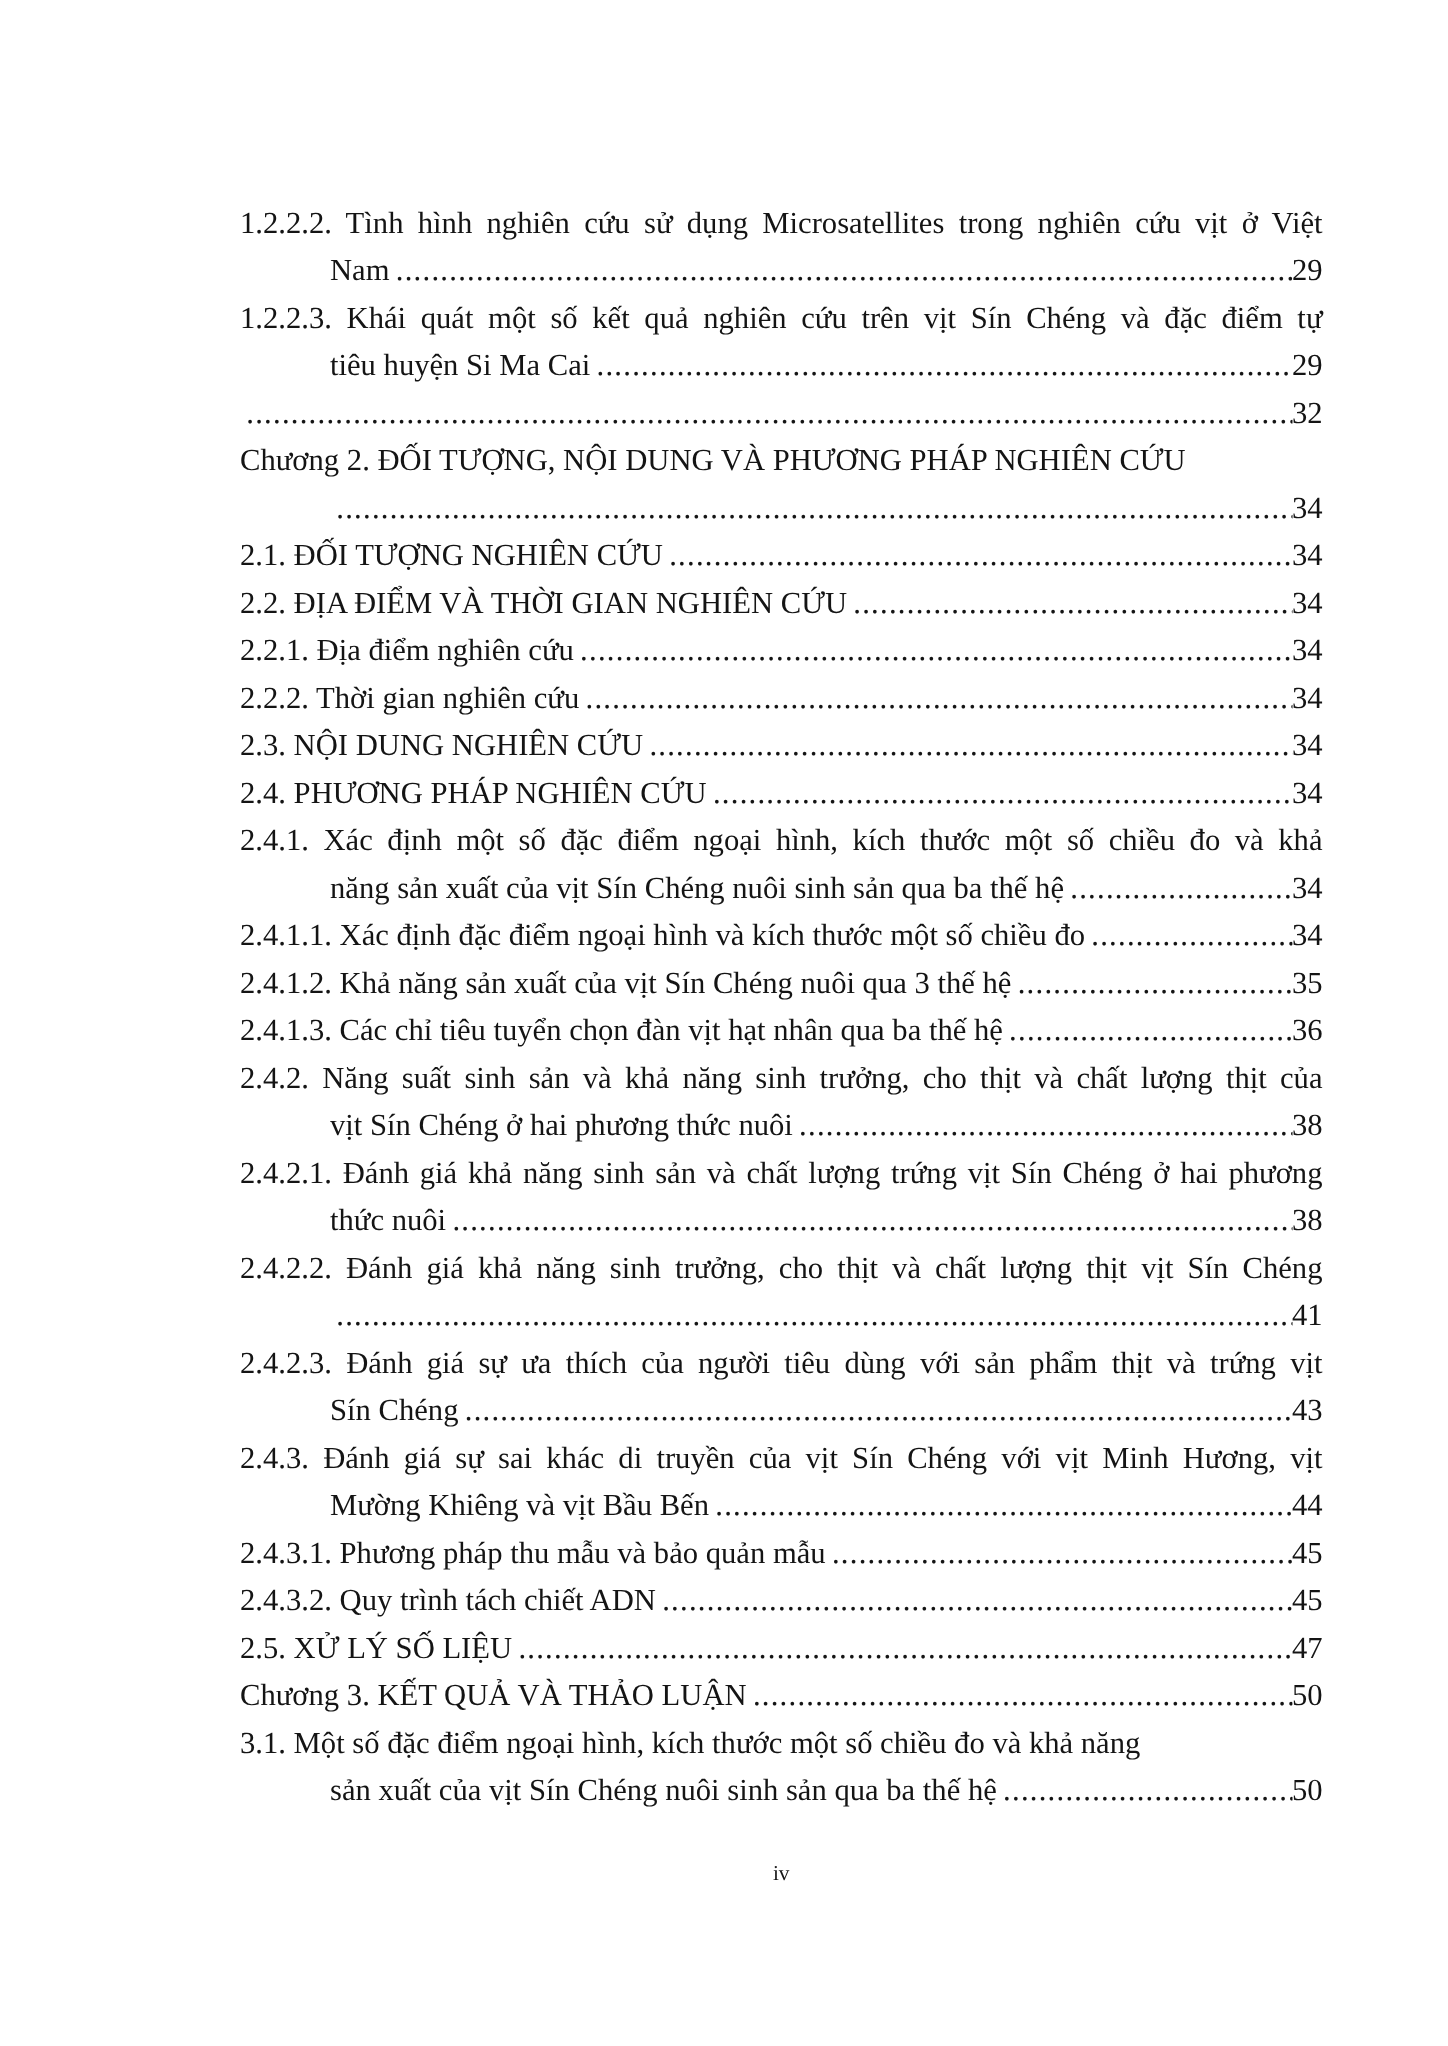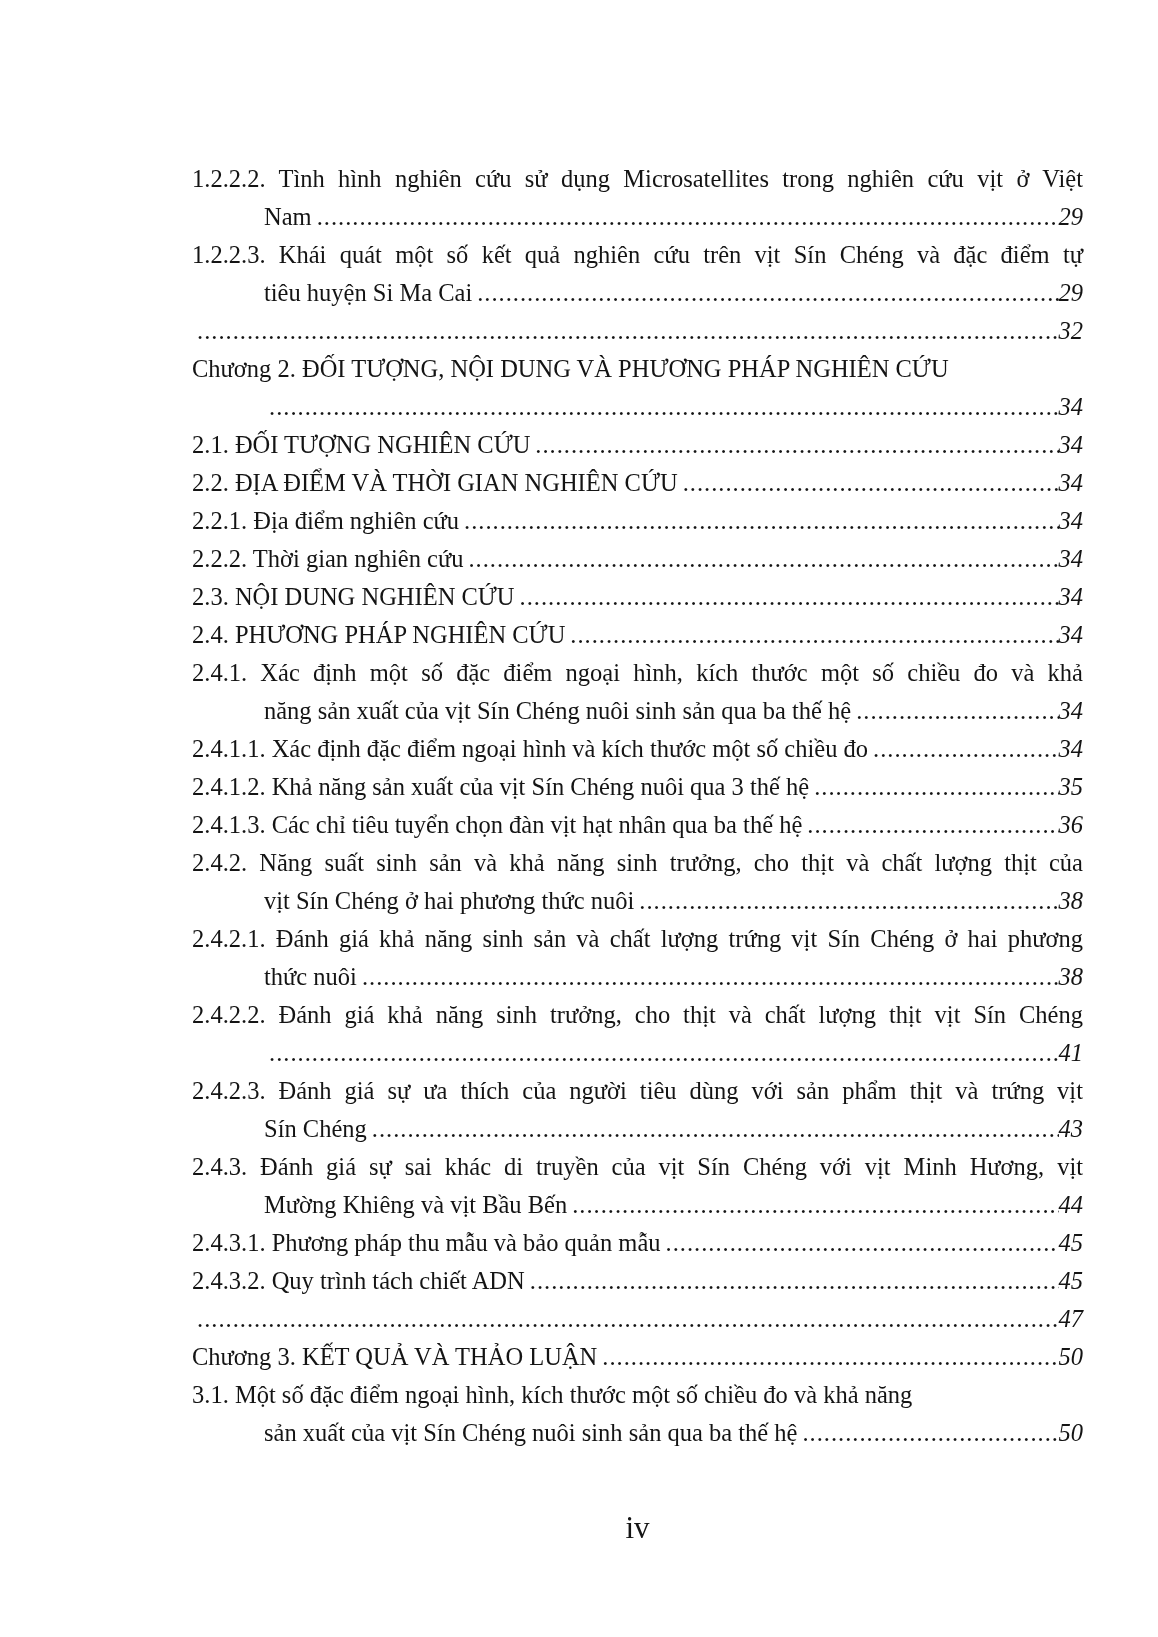--- a/index.html
+++ b/index.html
@@ -11,21 +11,21 @@
     color: #141414;
     overflow: hidden;
   }
   .page {
     position: relative;
     width: 1158px;
     height: 1637px;
     background: #ffffff;
   }
   .content {
-    padding: 160px 75px 0 192px;
+    padding: 160px 100px 0 192px;
   }
   .line {
     display: flex;
     align-items: baseline;
     height: 38px;
     line-height: 38px;
     font-size: 24.5px;
     white-space: nowrap;
   }
   .line.fill {
@@ -39,26 +39,26 @@
     flex: 1 1 auto;
     min-width: 0;
     overflow: hidden;
     padding-left: 5px;
     padding-right: 1px;
   }
   .leader::after {
     content: "......................................................................................................................................................................................................................................................................";
     letter-spacing: 1px;
   }
-  .pg { flex: 0 0 auto; font-style: italic; }
+  .pg { flex: 0 0 auto; }
   .footer {
-    margin-top: 57px;
+    margin-top: 28px;
     height: 38px;
     line-height: 38px;
-    font-size: 31px;
+    font-size: 17px;
     text-align: center;
   }
 </style>
 </head>
 <body>
 
 <div class="page">
   <div class="content">
     <div id="toc-list">
         <div class="line fill"><span class="txt">1.2.2.2. Tình hình nghiên cứu sử dụng Microsatellites trong nghiên cứu vịt ở Việt</span></div>
@@ -169,20 +169,21 @@
           <span class="txt">2.4.3.1. Phương pháp thu mẫu và bảo quản mẫu</span>
           <span class="leader"></span>
           <span class="pg">45</span>
         </div>
         <div class="line">
           <span class="txt">2.4.3.2. Quy trình tách chiết ADN</span>
           <span class="leader"></span>
           <span class="pg">45</span>
         </div>
         <div class="line">
+          <span class="txt">2.5. XỬ LÝ SỐ LIỆU</span>
           <span class="leader"></span>
           <span class="pg">47</span>
         </div>
         <div class="line">
           <span class="txt">Chương 3. KẾT QUẢ VÀ THẢO LUẬN</span>
           <span class="leader"></span>
           <span class="pg">50</span>
         </div>
         <div class="line">
           <span class="txt">3.1. Một số đặc điểm ngoại hình, kích thước một số chiều đo và khả năng</span>

